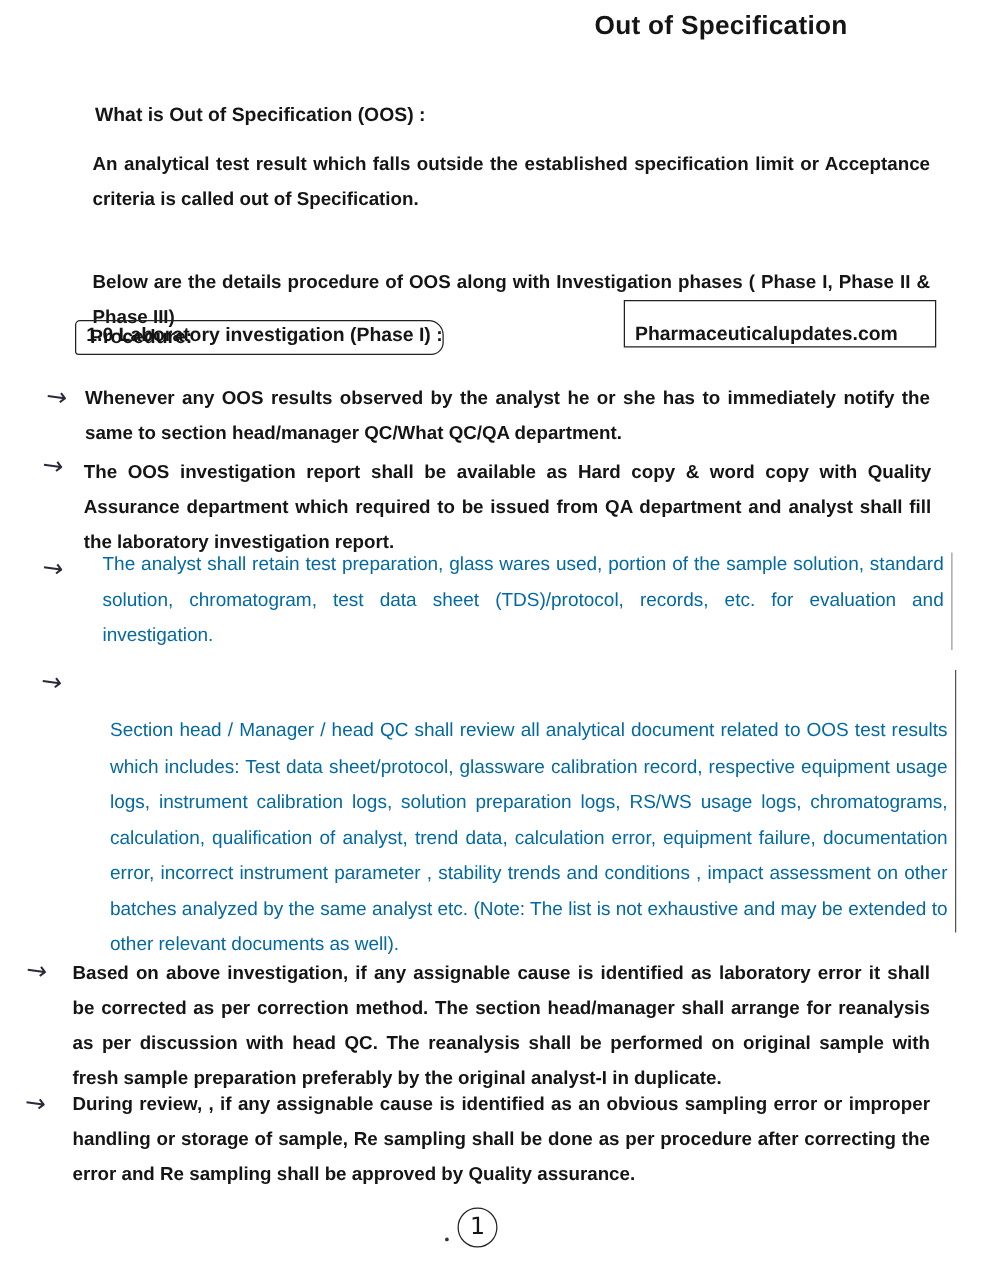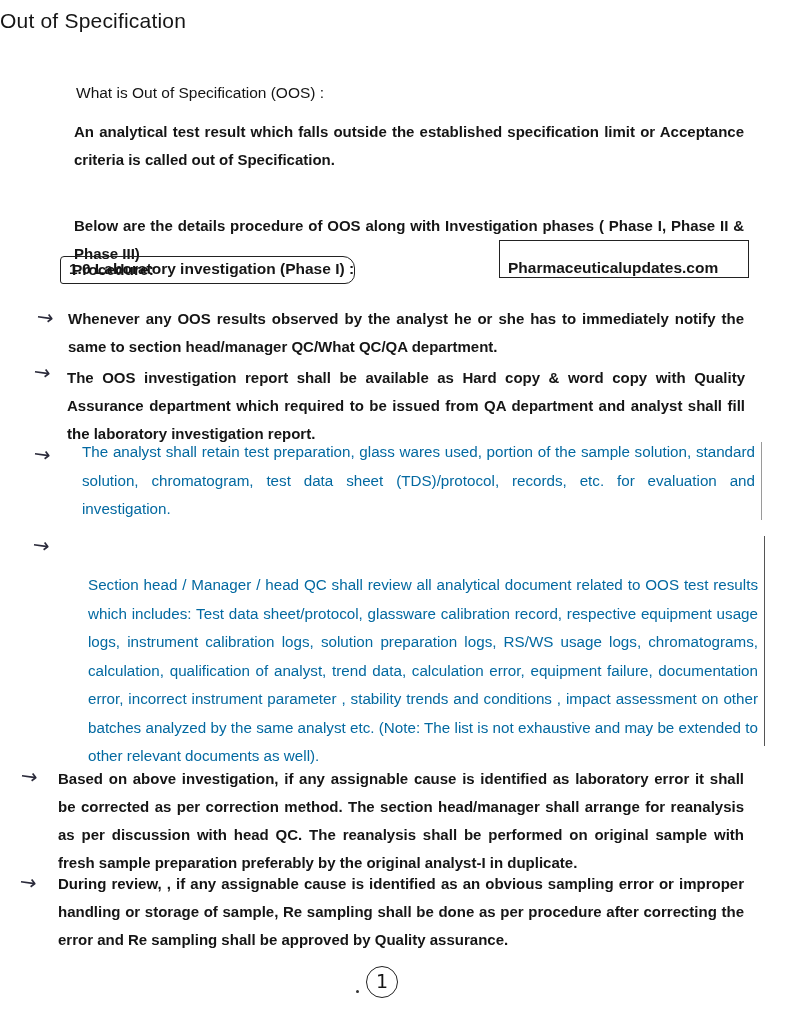--- a/index.html
+++ b/index.html
@@ -4,25 +4,25 @@
   <style>
     html, body { margin: 0; padding: 0; }
     body {
       width: 802px; height: 1024px; overflow: hidden;
       background: #ffffff; color: #151515;
       font-family: "Liberation Sans", sans-serif;
       position: relative;
     }
     .abs { position: absolute; }
     .title {
-      left: 0; width: 678px; top: 9px; text-align: left;
-      font-size: 21px; font-weight: normal; letter-spacing: 0.2px;
+      left: 0; width: 678px; top: 9px; text-align: right;
+      font-size: 21px; font-weight: bold; letter-spacing: 0.2px;
     }
     .heading {
-      left: 76px; top: 84px; font-size: 15.5px; font-weight: normal;
+      left: 76px; top: 84px; font-size: 15.5px; font-weight: bold;
     }
     .para {
       font-size: 15px; line-height: 28px; font-weight: bold; text-align: justify;
       text-align-last: left;
     }
     .para.light { font-weight: normal; line-height: 28.5px; font-size: 15.2px; color: #0369a1; }
     .p1 { left: 74px; top: 118px; width: 670px; }
     .p2 { left: 74px; top: 164px; width: 670px; margin-top: 48px; }
     .procedure { left: 72px; top: 229px; font-size: 15.5px; font-weight: bold; margin-top: 32px; }
     .sitebox {

